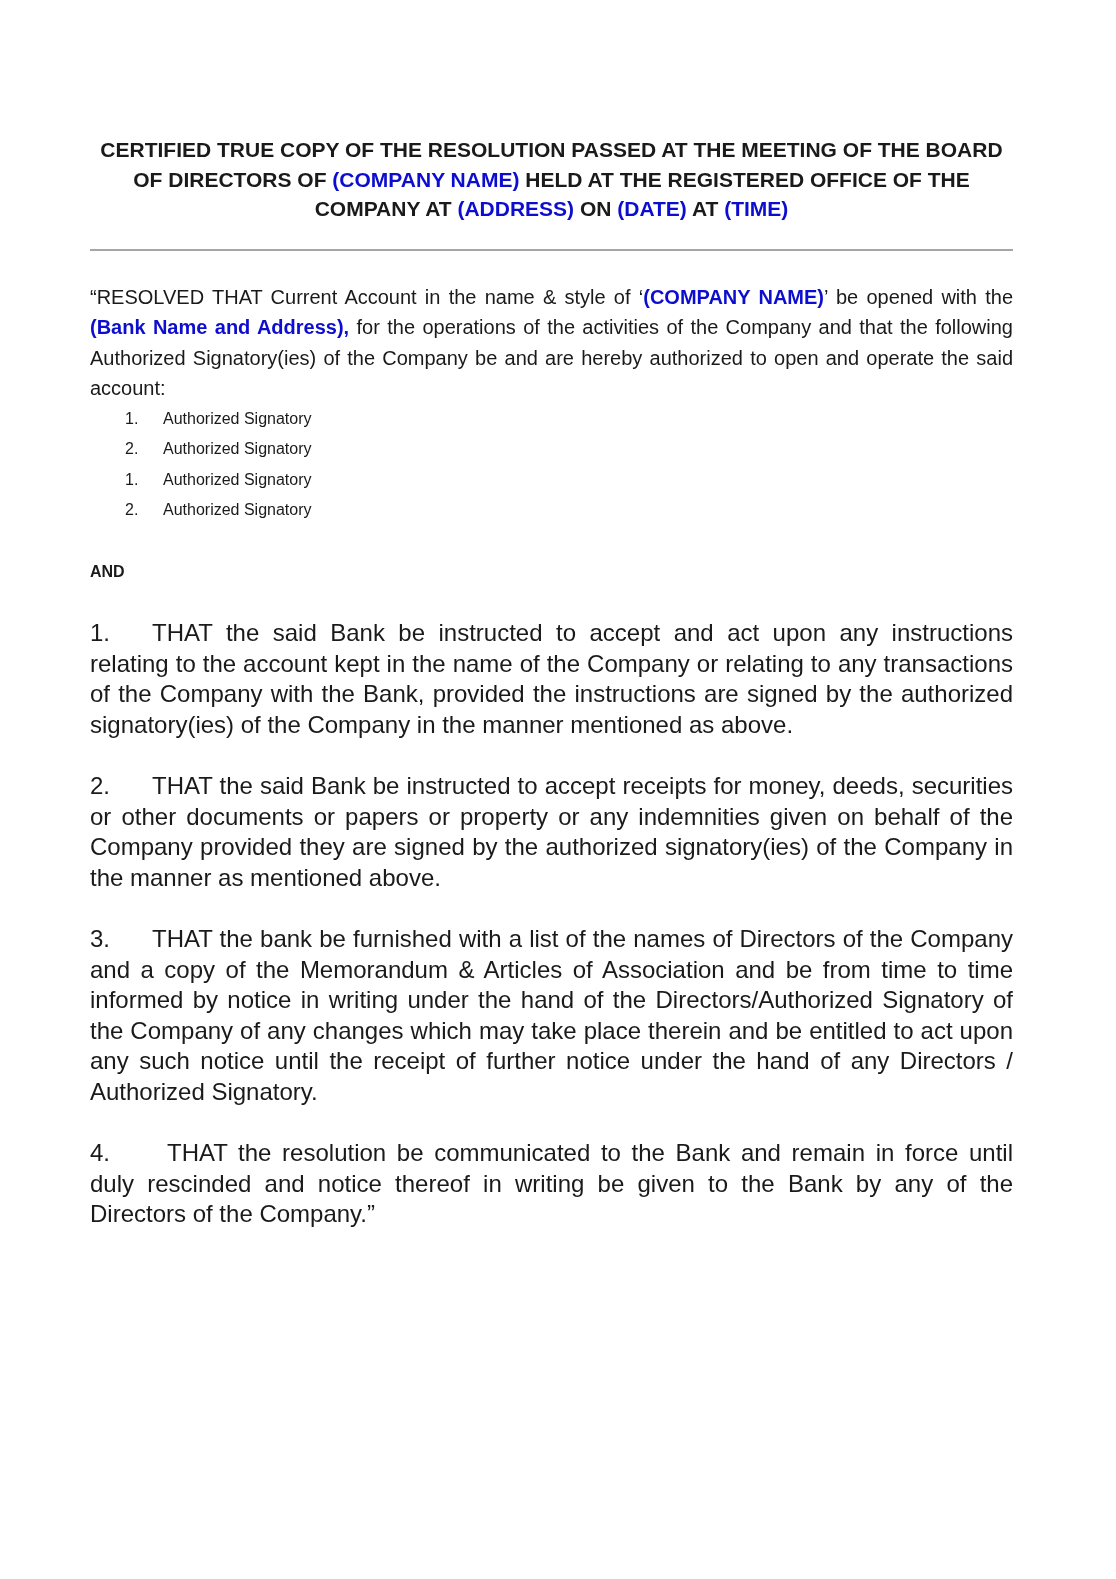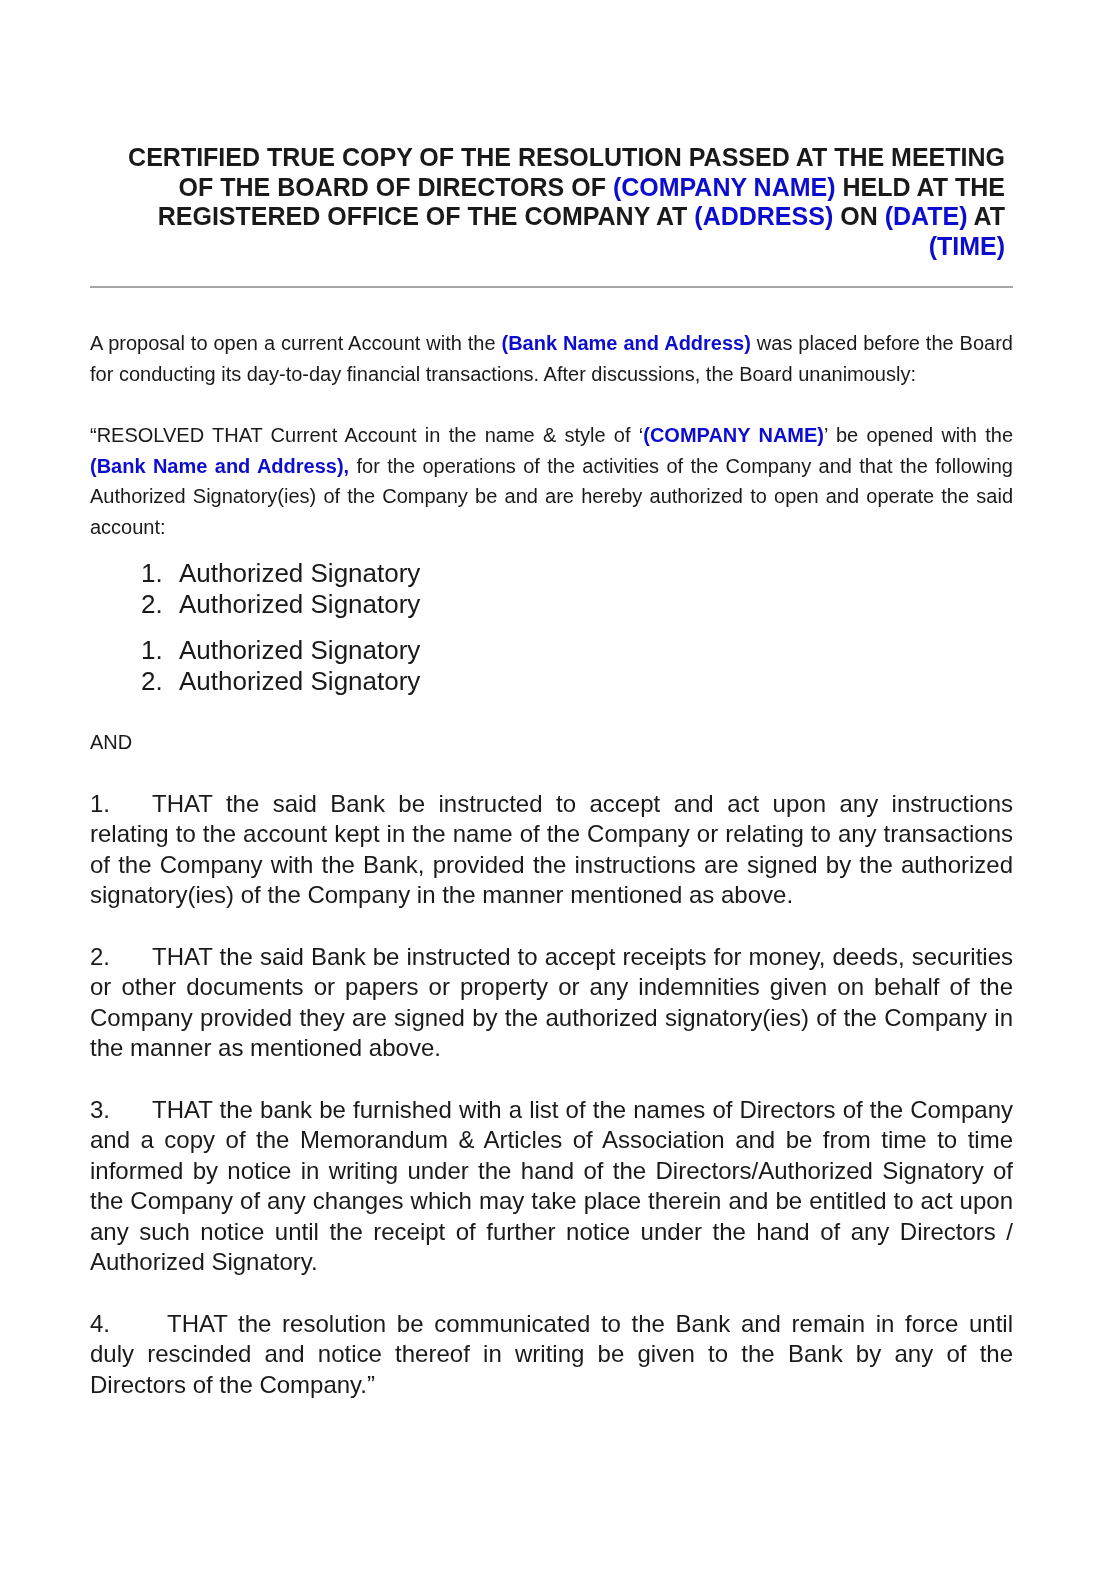--- a/index.html
+++ b/index.html
@@ -8,25 +8,25 @@
     width:1116px;
     height:1579px;
     box-sizing:border-box;
     padding:135px 103px 0 90px;
     background:#ffffff;
     font-family:"Liberation Sans","DejaVu Sans",sans-serif;
     color:#1a1a1a;
     overflow:hidden;
   }
   .title{
-    margin:8px;
-    font-size:25px;
+    margin:0;
+    font-size:21px;
     font-weight:700;
     line-height:29.5px;
-    text-align:right;
+    text-align:center;
     color:#1a1a1a;
   }
   .ph{ color:#0d0dd0; font-weight:700; }
   .divider{
     border:none;
     border-top:2px solid #a6a6a6;
     margin:25px 0 0 0;
   }
   .body-par{
     margin:31px 0 0 0;
@@ -37,34 +37,35 @@
   .first-par{ margin-top:40px; }
   .section-heading{
     margin:31px 0 0 0;
     font-size:20px;
     line-height:30.5px;
     font-weight:400;
     text-decoration:underline;
   }
   .sig-list{
     list-style:none;
-    margin:16px;
+    margin:0;
     padding:0;
-    font-size:26px;
+    font-size:16px;
     line-height:30.5px;
   }
   .sig-list .num{
     display:inline-block;
     width:38px;
     margin-left:35px;
   }
   .connector{
     margin:31px 0 0 0;
-    font-size:20px;
+    font-size:16px;
     line-height:30.5px;
+    font-weight:bold;
   }
   .res-par{
     margin:31px 0 0 0;
     font-size:24px;
     line-height:30.5px;
     text-align:justify;
   }
   .res-num{
     display:inline-block;
     width:62px;
@@ -73,21 +74,20 @@
 </style>
 </head>
 <body>
 
 <div class="page">
 
   <h1 class="title"><span>CERTIFIED TRUE COPY OF THE RESOLUTION PASSED AT THE MEETING OF THE BOARD OF DIRECTORS OF </span><span class="ph">(COMPANY NAME)</span><span> HELD AT THE REGISTERED OFFICE OF THE COMPANY AT </span><span class="ph">(ADDRESS)</span><span> ON </span><span class="ph">(DATE)</span><span> AT </span><span class="ph">(TIME)</span></h1>
 
   <hr class="divider">
 
-  <p class="body-par first-par"><span>A proposal to open a current Account with the </span><span class="ph">(Bank Name and Address)</span><span> was placed before the Board for conducting its day-to-day financial transactions. After discussions, the Board unanimously:</span></p>
 
   <p class="body-par"><span>“RESOLVED THAT Current Account in the name &amp; style of ‘</span><span class="ph">(COMPANY NAME)</span><span>’ be opened with the </span><span class="ph">(Bank Name and Address),</span><span> for the operations of the activities of the Company and that the following Authorized Signatory(ies) of the Company be and are hereby authorized to open and operate the said account:</span></p>
 
   <ol class="sig-list">
     <li><span class="num">1.</span><span>Authorized Signatory</span></li>
     <li><span class="num">2.</span><span>Authorized Signatory</span></li>
   </ol>
 
   <ol class="sig-list">
     <li><span class="num">1.</span><span>Authorized Signatory</span></li>

